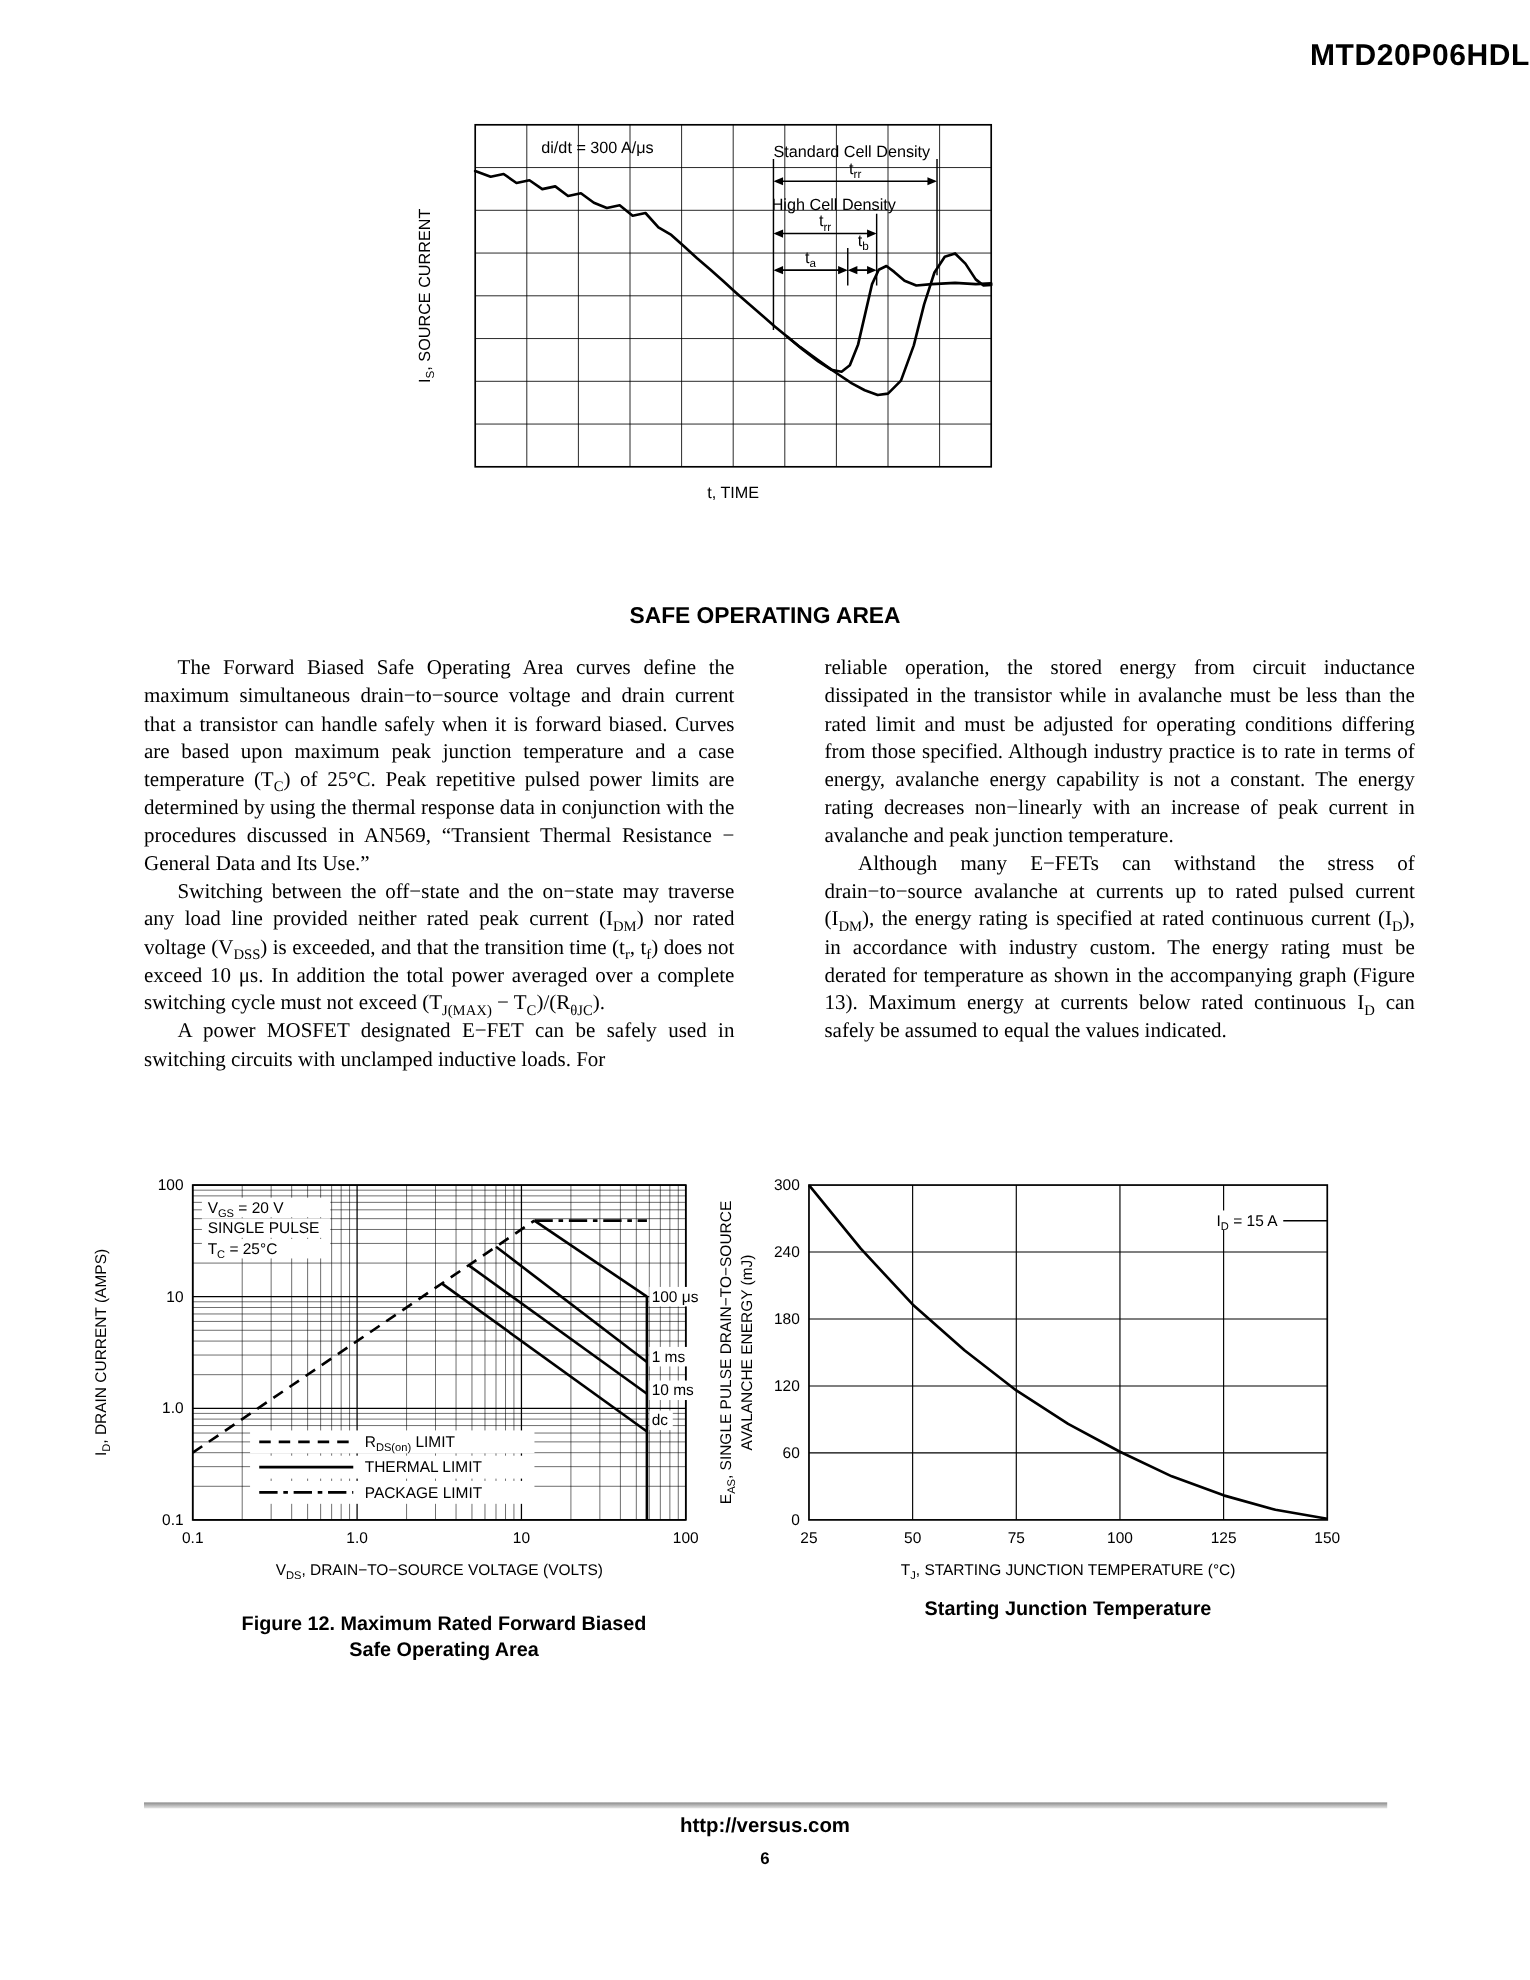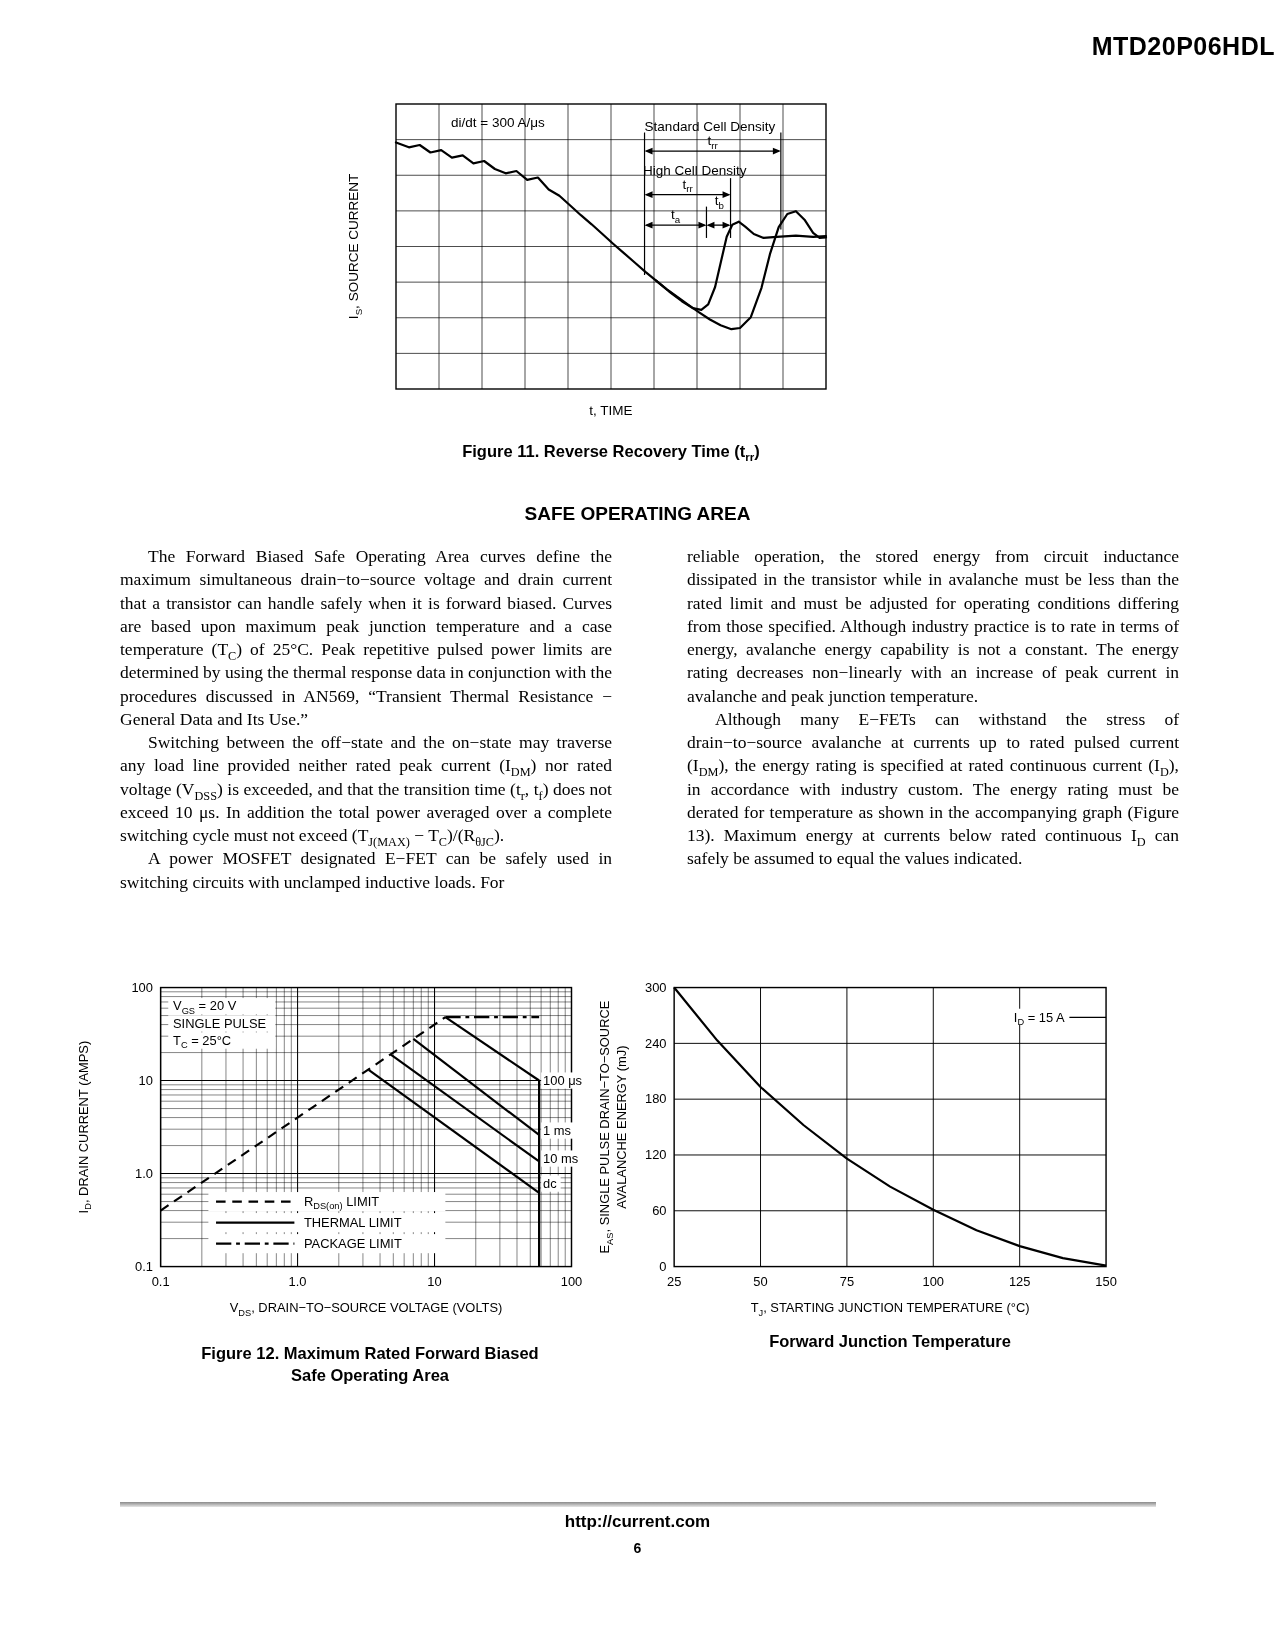--- a/index.html
+++ b/index.html
@@ -77,21 +77,20 @@
         <text x="179.91" y="31.37" font-size="13.5" text-anchor="middle" font-family="&quot;Liberation Sans&quot;, sans-serif"><tspan>di/dt = 300 A/μs</tspan></text>
         <text x="391.9" y="35.075" font-size="13.5" text-anchor="middle" font-family="&quot;Liberation Sans&quot;, sans-serif"><tspan>Standard Cell Density</tspan></text>
         <text x="394.695" y="49.025000000000006" font-size="13.5" text-anchor="middle" font-family="&quot;Liberation Sans&quot;, sans-serif"><tspan>t</tspan><tspan dy="3.5" font-size="72%">rr</tspan></text>
         <text x="376.84999999999997" y="79.25" font-size="13.5" text-anchor="middle" font-family="&quot;Liberation Sans&quot;, sans-serif"><tspan>High Cell Density</tspan></text>
         <text x="369.53999999999996" y="92.63" font-size="13.5" text-anchor="middle" font-family="&quot;Liberation Sans&quot;, sans-serif"><tspan>t</tspan><tspan dy="3.5" font-size="72%">rr</tspan></text>
         <text x="357.5" y="123.125" font-size="13.5" text-anchor="middle" font-family="&quot;Liberation Sans&quot;, sans-serif"><tspan>t</tspan><tspan dy="3.5" font-size="72%">a</tspan></text>
         <text x="401.36" y="109.175" font-size="13.5" text-anchor="middle" font-family="&quot;Liberation Sans&quot;, sans-serif"><tspan>t</tspan><tspan dy="3.5" font-size="72%">b</tspan></text>
         <text x="40" y="150.5" font-size="13.5" text-anchor="middle" font-family="&quot;Liberation Sans&quot;, sans-serif" transform="rotate(-90 40 150.5)"><tspan>I</tspan><tspan dy="3.5" font-size="72%">S</tspan><tspan dy="-3.5">, SOURCE CURRENT</tspan></text>
         <text x="293" y="319" font-size="13.5" text-anchor="middle" font-family="&quot;Liberation Sans&quot;, sans-serif"><tspan>t, TIME</tspan></text>
       </svg>
-    <div class="fig-caption fig11-cap">Figure 11. Reverse Recovery Time (t<sub>rr</sub>)</div>
   </div>
 
   <div class="section-heading">SAFE OPERATING AREA</div>
 
   <div class="columns">
     <div class="col" id="col1">
         <p class="indent">The Forward Biased Safe Operating Area curves define the maximum simultaneous drain−to−source voltage and drain current that a transistor can handle safely when it is forward biased. Curves are based upon maximum peak junction temperature and a case temperature (T<sub>C</sub>) of 25°C. Peak repetitive pulsed power limits are determined by using the thermal response data in conjunction with the procedures discussed in AN569, “Transient Thermal Resistance − General Data and Its Use.”</p>
         <p class="indent">Switching between the off−state and the on−state may traverse any load line provided neither rated peak current (I<sub>DM</sub>) nor rated voltage (V<sub>DSS</sub>) is exceeded, and that the transition time (t<sub>r</sub>, t<sub>f</sub>) does not exceed 10 μs. In addition the total power averaged over a complete switching cycle must not exceed (T<sub>J(MAX)</sub> − T<sub>C</sub>)/(R<sub>θJC</sub>).</p>
         <p class="indent">A power MOSFET designated E−FET can be safely used in switching circuits with unclamped inductive loads. For</p>
       </div>
@@ -229,20 +228,20 @@
       <text x="314" y="350" font-size="13.5" text-anchor="middle" font-family="&quot;Liberation Sans&quot;, sans-serif"><tspan>T</tspan><tspan dy="3.5" font-size="72%">J</tspan><tspan dy="-3.5">, STARTING JUNCTION TEMPERATURE (°C)</tspan></text>
       <text x="20" y="156" font-size="13.5" text-anchor="middle" font-family="&quot;Liberation Sans&quot;, sans-serif" transform="rotate(-90 20 156)"><tspan>E</tspan><tspan dy="3.5" font-size="72%">AS</tspan><tspan dy="-3.5">, SINGLE PULSE DRAIN−TO−SOURCE</tspan></text>
       <text x="38" y="156" font-size="13.5" text-anchor="middle" font-family="&quot;Liberation Sans&quot;, sans-serif" transform="rotate(-90 38 156)"><tspan>AVALANCHE ENERGY (mJ)</tspan></text>
     </svg>
 
   <div class="fig-caption cap12">
     <div>Figure 12. Maximum Rated Forward Biased</div>
     <div>Safe Operating Area</div>
   </div>
   <div class="fig-caption cap13">
-    <div>Forward Junction Temperature</div>
+    <div>Starting Junction Temperature</div>
   </div>
 
   <div class="footer-rule"></div>
-  <div class="footer-url">http://current.com</div>
+  <div class="footer-url">http://versus.com</div>
   <div class="footer-page">6</div>
 
 </div>
 
 </body></html>

